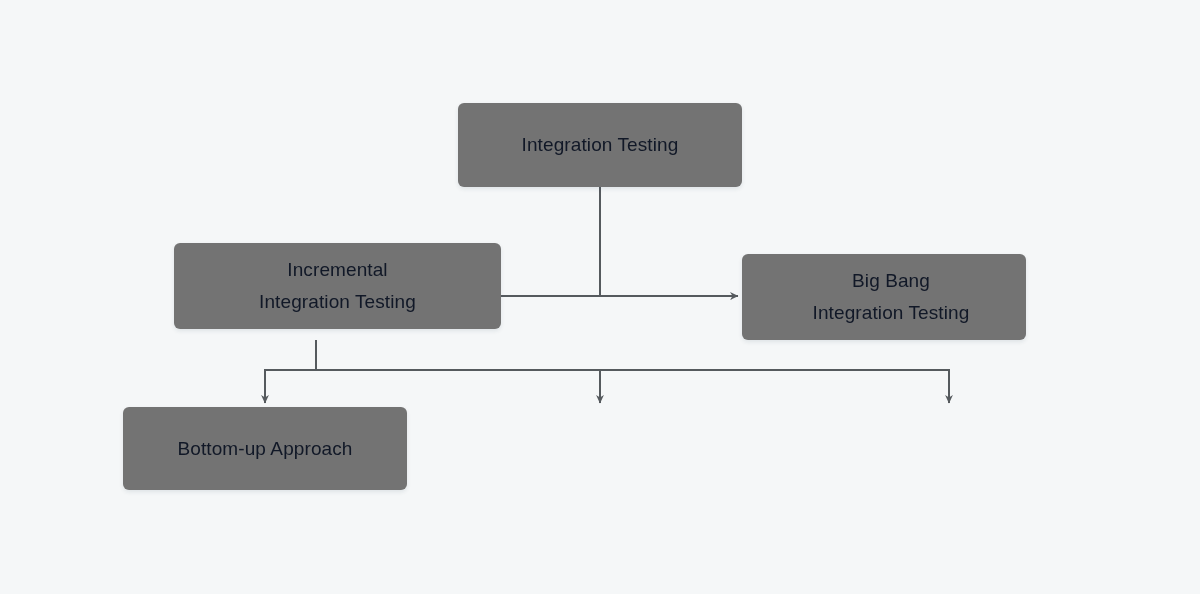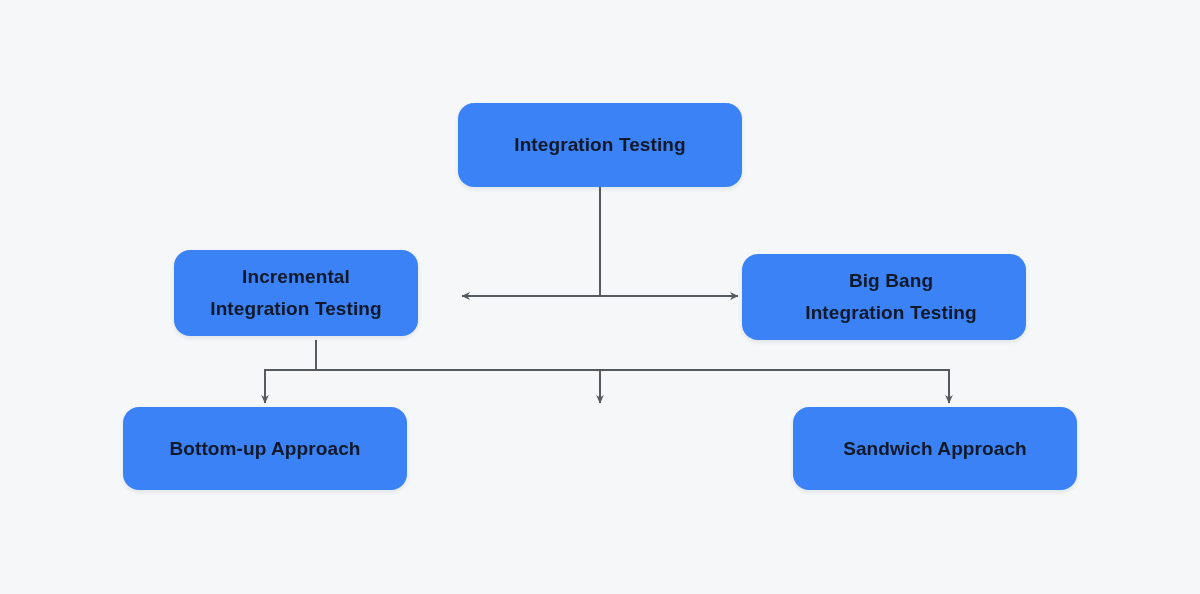--- a/index.html
+++ b/index.html
@@ -24,30 +24,30 @@
     position: absolute;
     left: 0;
     top: 0;
     width: 1200px;
     height: 594px;
     pointer-events: none;
   }
   .node {
     position: absolute;
     box-sizing: border-box;
-    background: #3b82f6;
-    border-radius: 16px;
+    background: #737373;
+    border-radius: 6px;
     box-shadow: 0 2px 4px rgba(30, 60, 80, 0.10);
     display: flex;
     align-items: center;
     justify-content: center;
     text-align: center;
     color: #111827;
     font-size: 19px;
-    font-weight: 700;
+    font-weight: 400;
     line-height: 1.68;
     letter-spacing: 0.1px;
     padding: 0 10px;
     white-space: pre-line;
   }
   .node-label {
     display: block;
     width: 100%;
     white-space: pre-line;
   }
@@ -76,32 +76,29 @@
 
     <line x1="265" y1="370" x2="265" y2="403" stroke="#555a5e" stroke-width="2" marker-end="url(#arrow-end)"></line>
     <line x1="600" y1="370" x2="600" y2="403" stroke="#555a5e" stroke-width="2" marker-end="url(#arrow-end)"></line>
     <line x1="949" y1="370" x2="949" y2="403" stroke="#555a5e" stroke-width="2" marker-end="url(#arrow-end)"></line>
   </svg>
 
   <div class="node" style="left:458px; top:103px; width:284px; height:84px;">
     <span class="node-label">Integration Testing</span>
   </div>
 
-  <div class="node" style="left:174px; top:250px; width:244px; height:86px;">
+  <div class="node" style="left:174px; top:243px; width:327px; height:86px;">
     <span class="node-label">Incremental
 Integration Testing</span>
   </div>
 
   <div class="node" style="left:742px; top:254px; width:284px; height:86px;padding-left:24px;">
     <span class="node-label">Big Bang
 Integration Testing</span>
   </div>
 
   <div class="node" style="left:123px; top:407px; width:284px; height:83px;justify-content:flex-end;">
     <span class="node-label">Bottom-up Approach</span>
   </div>
 
 
-  <div class="node" style="left:793px; top:407px; width:284px; height:83px;">
-    <span class="node-label">Sandwich Approach</span>
-  </div>
 
 </div>
 
 </body></html>

